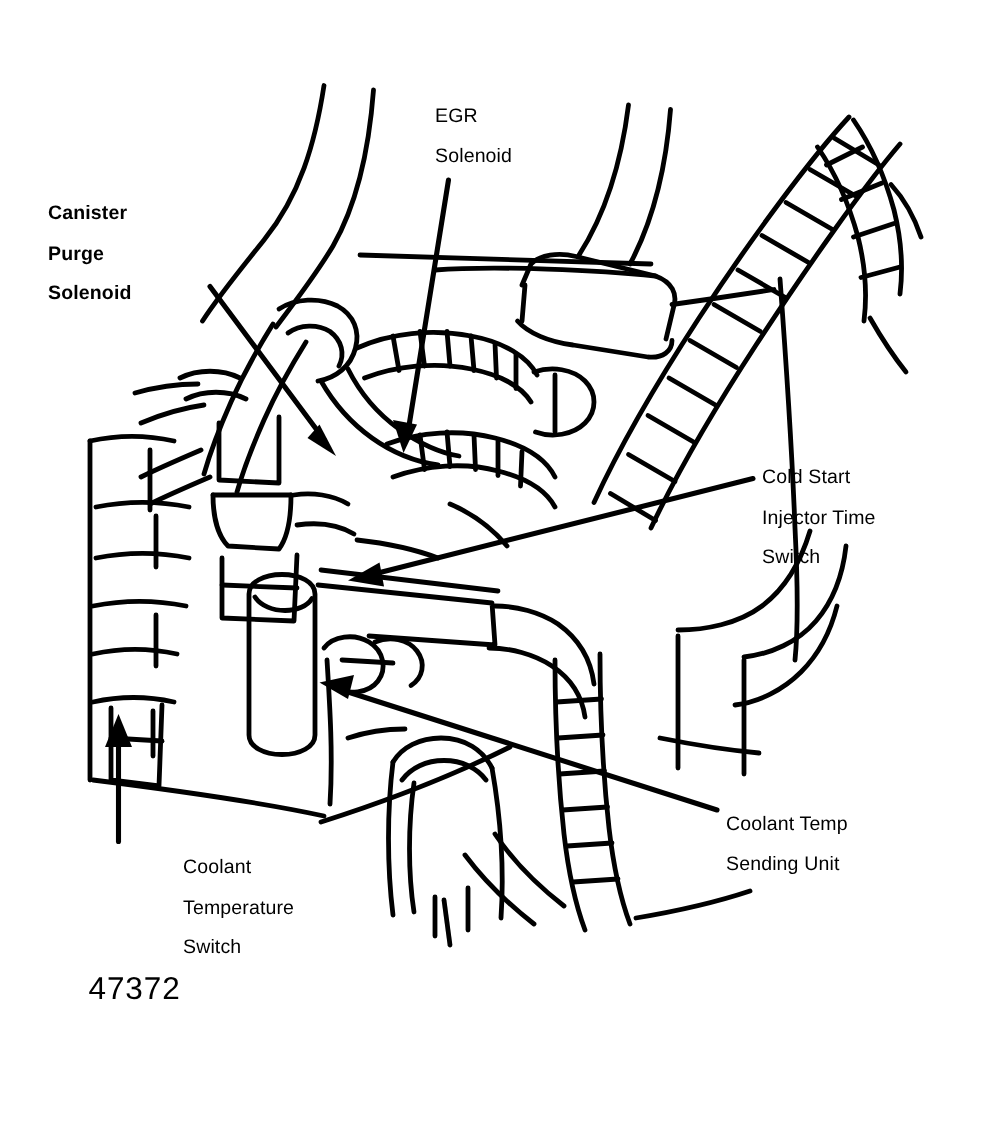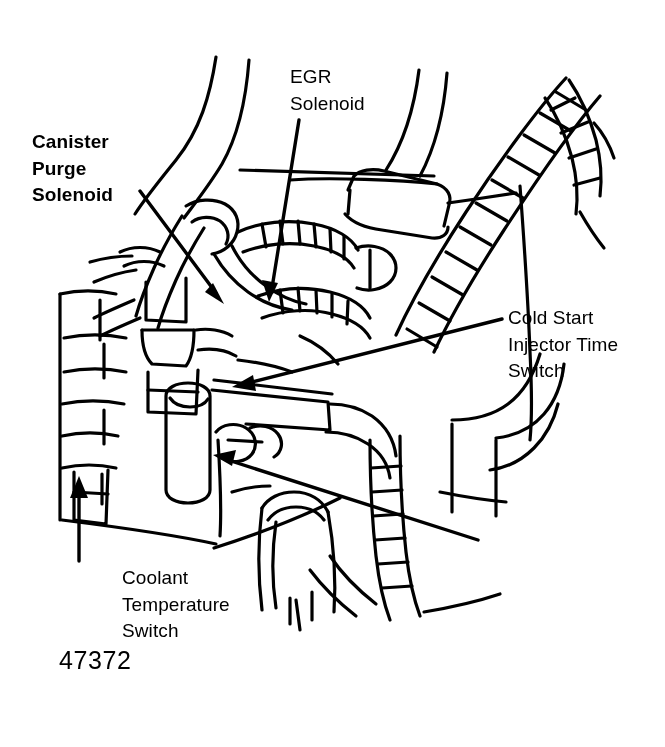--- a/index.html
+++ b/index.html
@@ -21,37 +21,37 @@
   #diagram-svg {
     position: absolute;
     left: 0;
     top: 0;
     width: 665px;
     height: 747px;
   }
   .label {
     position: absolute;
     font-family: "Liberation Sans", sans-serif;
-    font-size: 19px;
+    font-size: 13px;
     line-height: 26.5px;
     color: #000000;
     white-space: pre;
     letter-spacing: 0.1px;
   }
   #label-canister-purge-solenoid { left: 32px;  top: 129px; font-weight: bold; }
   #label-egr-solenoid            { left: 290px; top: 64px;  }
   #label-cold-start-switch       { left: 508px; top: 305px; }
   #label-coolant-temp-sending    { left: 484px; top: 536px; }
   #label-coolant-temp-switch     { left: 74px;  top: 565px; margin-left: 48px; }
   #figure-number {
     position: absolute;
     left: 59px;
     top: 648px;
     font-family: "Liberation Sans", sans-serif;
-    font-size: 25px;
+    font-size: 21px;
     line-height: 24px;
     color: #000000;
     white-space: pre;
     letter-spacing: 0.6px;
   }
 </style>
 </head>
 <body>
 
 <div id="figure-root">
@@ -242,20 +242,22 @@
 Purge
 Solenoid</div>
 
   <div class="label" id="label-egr-solenoid">EGR
 Solenoid</div>
 
   <div class="label" id="label-cold-start-switch">Cold Start
 Injector Time
 Switch</div>
 
+  <div class="label" id="label-coolant-temp-sending">Coolant Temp
+Sending Unit</div>
 
   <div class="label" id="label-coolant-temp-switch">Coolant
 Temperature
 Switch</div>
 
   <div id="figure-number">47372</div>
 
 </div>
 
 </body></html>

